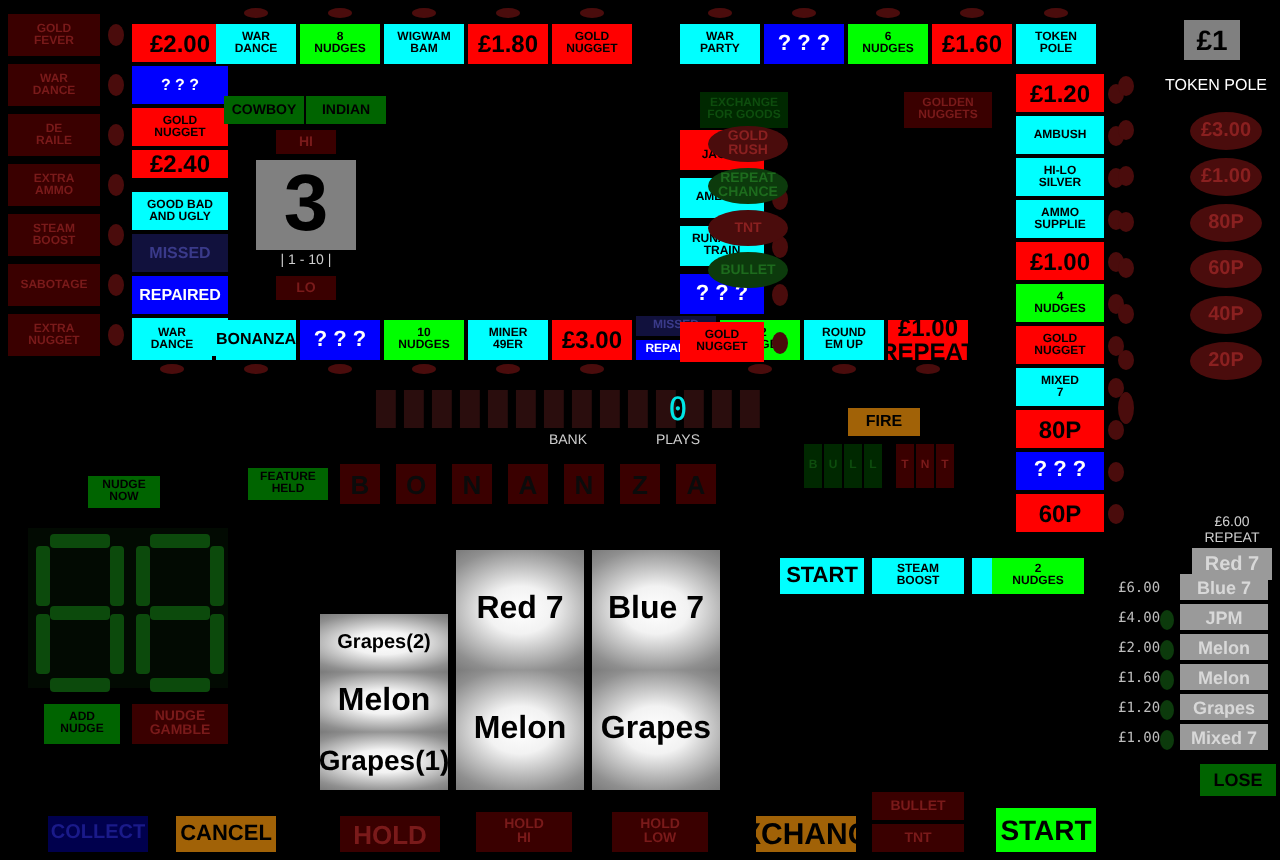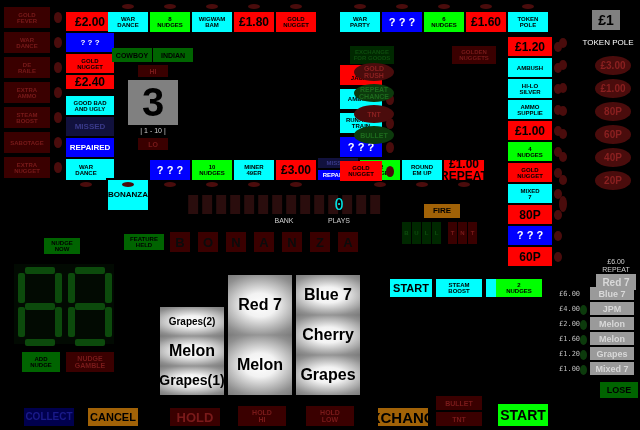--- a/index.html
+++ b/index.html
@@ -170,21 +170,21 @@
 NUDGES</div>
     <div class="bulb" style="left: 438px; top: 4px; width: 12px; height: 5px;"></div>
     <div class="lamp on-red" style="font-size: 12px; left: 466px; top: 12px; width: 40px; height: 20px;">£1.60</div>
     <div class="bulb" style="left: 480px; top: 4px; width: 12px; height: 5px;"></div>
     <div class="lamp on-cyan" style="font-size: 6px; left: 508px; top: 12px; width: 40px; height: 20px;">TOKEN
 POLE</div>
     <div class="bulb" style="left: 522px; top: 4px; width: 12px; height: 5px;"></div>
     <div class="lamp on-cyan" style="font-size: 6px; left: 66px; top: 160px; width: 40px; height: 20px;">WAR
 DANCE</div>
     <div class="bulb" style="left: 80px; top: 182px; width: 12px; height: 5px;"></div>
-    <div class="lamp on-cyan" style="font-size: 8px; left: 108px; top: 160px; width: 40px; height: 30px; margin-top: 20px;">BONANZA</div>
+    <div class="lamp on-cyan" style="font-size: 8px; left: 108px; top: 160px; width: 40px; height: 20px;">BONANZA</div>
     <div class="bulb" style="left: 122px; top: 182px; width: 12px; height: 5px;"></div>
     <div class="lamp on-blue" style="font-size: 11px; left: 150px; top: 160px; width: 40px; height: 20px;">? ? ?</div>
     <div class="bulb" style="left: 164px; top: 182px; width: 12px; height: 5px;"></div>
     <div class="lamp on-green" style="font-size: 6px; left: 192px; top: 160px; width: 40px; height: 20px;">10
 NUDGES</div>
     <div class="bulb" style="left: 206px; top: 182px; width: 12px; height: 5px;"></div>
     <div class="lamp on-cyan" style="font-size: 6px; left: 234px; top: 160px; width: 40px; height: 20px;">MINER
 49ER</div>
     <div class="bulb" style="left: 248px; top: 182px; width: 12px; height: 5px;"></div>
     <div class="lamp on-red" style="font-size: 12px; left: 276px; top: 160px; width: 40px; height: 20px;">£3.00</div>
@@ -317,21 +317,20 @@
       <div class="reelcell" style="font-size: 10px; margin-top: 32px;">Grapes(2)</div>
       <div class="reelcell">Melon</div>
       <div class="reelcell" style="font-size: 14px;">Grapes(1)</div>
     </div>
     <div class="reelwin" style="left: 228px; top: 275px; width: 64px; height: 120px;">
       <div class="reelcell">Red 7</div>
       <div class="reelcell">Melon</div>
     </div>
     <div class="reelwin" style="left: 296px; top: 275px; width: 64px; height: 120px;">
       <div class="reelcell">Blue 7</div>
-      <div class="reelcell">Cherry</div>
       <div class="reelcell">Grapes</div>
     </div>
     <div class="lamp on-cyan" style="font-size: 11px; left: 390px; top: 279px; width: 42px; height: 18px;">START</div>
     <div class="lamp on-cyan" style="font-size: 6px; left: 436px; top: 279px; width: 46px; height: 18px;">STEAM
 BOOST</div>
     <div class="lamp on-cyan" style="font-size: 6px; left: 486px; top: 279px; width: 46px; height: 18px;">ROCK
 SLIDE</div>
     <div class="lamp on-green" style="font-size: 6px; left: 496px; top: 279px; width: 46px; height: 18px;">2
 NUDGES</div>
     <div class="lamp off-navy" style="font-size: 10px; left: 24px; top: 408px; width: 50px; height: 18px;">COLLECT</div>

